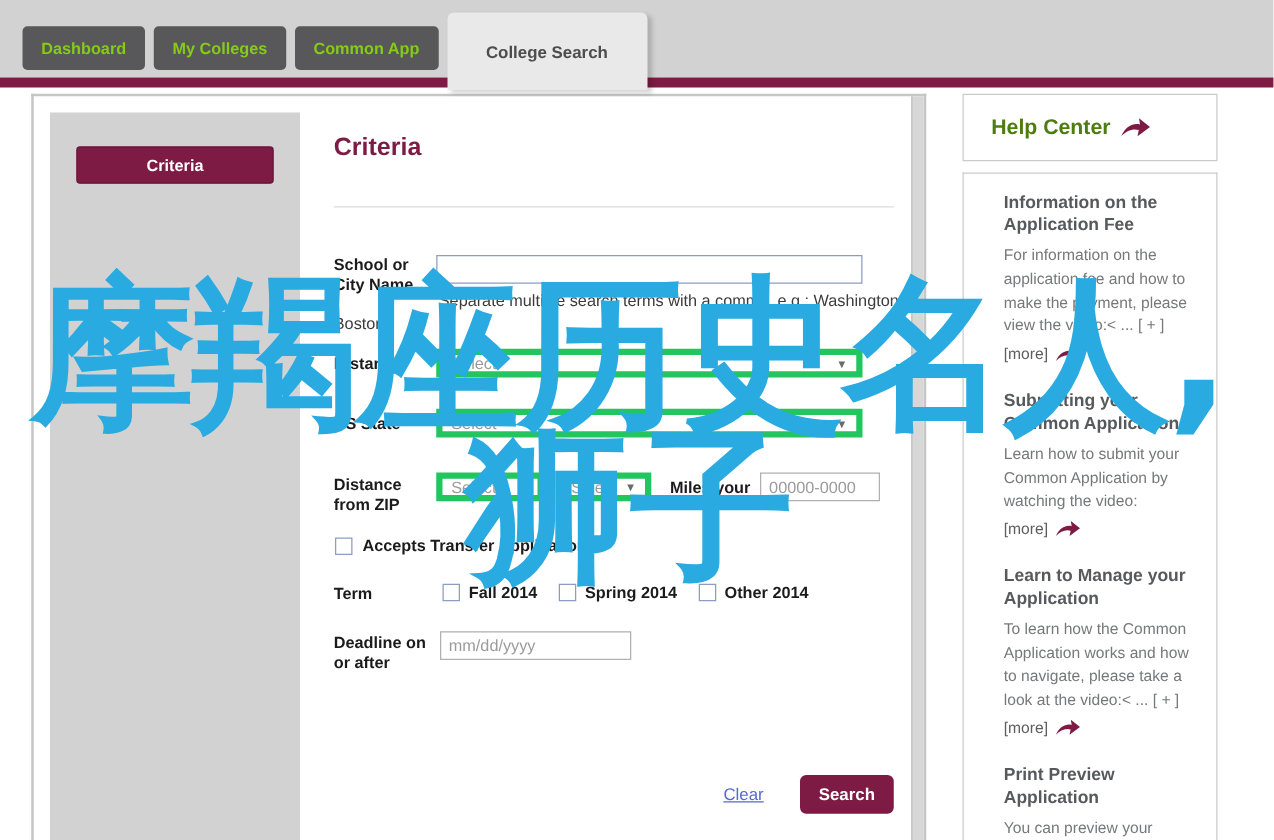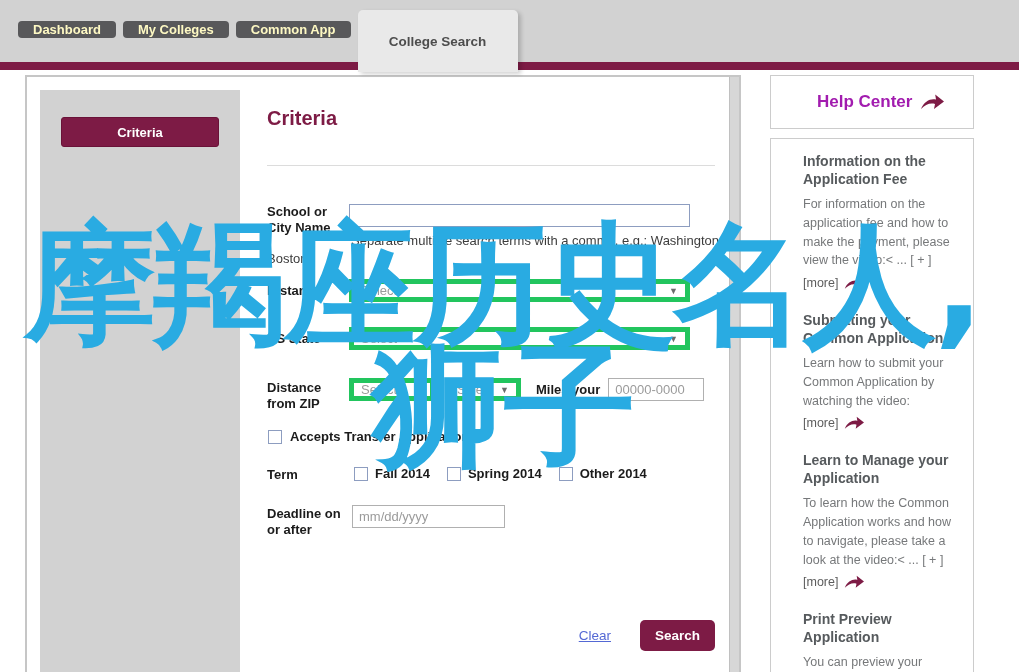--- a/index.html
+++ b/index.html
@@ -4,21 +4,21 @@
 <style>
   * { margin:0; padding:0; box-sizing:border-box; }
   html,body { width:1019px; height:672px; }
   body { font-family:"Liberation Sans", sans-serif; background:#fff; }
   .page { position:relative; width:1019px; height:672px; overflow:hidden; background:#fff; }
 
   
   .header { position:absolute; left:0; top:0; width:100%; height:62px; background:#d2d2d2; }
   .maroon-bar { position:absolute; left:0; top:62px; width:100%; height:8px; background:#7d1b45; }
   .tabs { position:absolute; left:18px; top:21px; display:flex; gap:7px; z-index:5; }
-  .tab { height:17px; min-width:86px; padding:0 15px; background:#58585a; color:#fef9c3;
+  .tab { height:35px; min-width:86px; padding:0 15px; background:#58585a; color:#84cc16;
          font-size:13px; font-weight:bold; display:flex; align-items:center; justify-content:center;
          border-radius:4px; cursor:pointer; }
   .tab.active { height:62px; margin-top:-11px; min-width:160px; padding:0 20px; background:#e9e9e9;
                 color:#4d4d4d; font-size:13.5px; border-radius:5px 5px 0 0; z-index:6;
                 box-shadow:3px 2px 4px rgba(0,0,0,0.18); }
 
   
   .main-panel { position:absolute; left:25px; top:75px; width:716px; height:597px; background:#fff;
                 border:2px solid #c6c6c6; border-bottom:none; }
   .scrollbar { position:absolute; top:0; right:0; width:10px; height:100%; background:#d7d7d7;
@@ -56,21 +56,21 @@
   .term-item .cbx-label { margin-left:7px; font-weight:bold; }
 
   .actions { position:absolute; right:14px; top:543px; display:flex; align-items:center; gap:29px; }
   .clear-link { color:#5468d4; font-size:13.5px; text-decoration:underline; cursor:pointer; }
   .search-btn { width:75px; height:31px; background:#7d1b45; color:#fff; border:none; border-radius:5px;
                 font-size:13.5px; font-weight:bold; cursor:pointer; font-family:"Liberation Sans",sans-serif; }
 
   
   .help-title-box { position:absolute; left:770px; top:75px; width:204px; height:54px; background:#fff;
                     border:1px solid #cccccc; display:flex; align-items:center; padding-left:22px; cursor:pointer; }
-  .help-title { color:#a21caf; font-size:17px; font-weight:bold; margin-right:8px;margin-left:24px; }
+  .help-title { color:#4d7c0f; font-size:17px; font-weight:bold; margin-right:8px; }
   .help-body-box { position:absolute; left:770px; top:138px; width:204px; height:534px; background:#fff;
                    border:1px solid #cccccc; border-bottom:none; padding:14px 16px 0 32px; overflow:hidden; }
   .help-section { margin-bottom:22px; }
   .help-heading { color:#565a5d; font-size:14px; font-weight:bold; line-height:1.25; margin-bottom:7px; }
   .help-text { color:#76787a; font-size:12.5px; line-height:1.5; margin-bottom:6px; }
   .more-row { display:flex; align-items:center; gap:6px; cursor:pointer; }
   .more-link { color:#5d5d5d; font-size:12.5px; }
   .swoosh { display:inline-block; }
 
   

